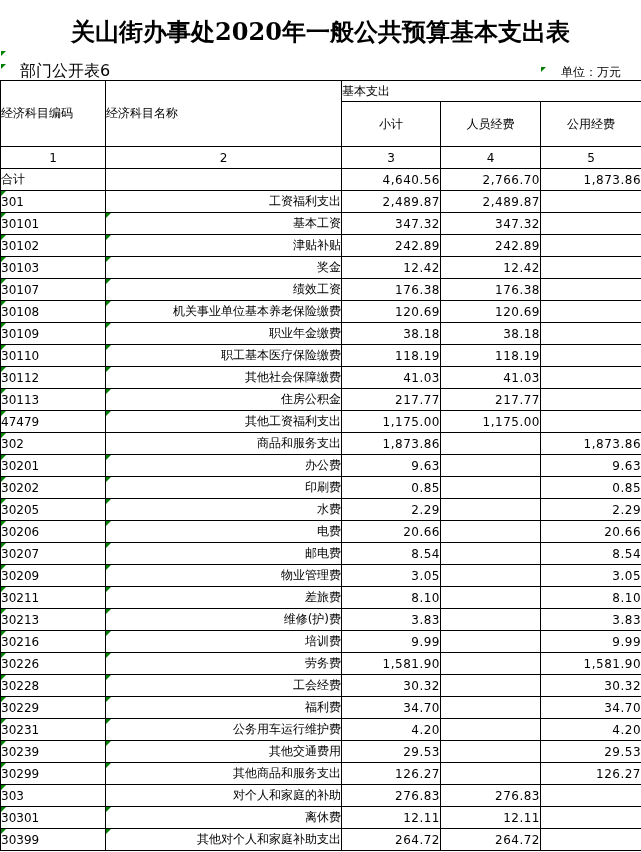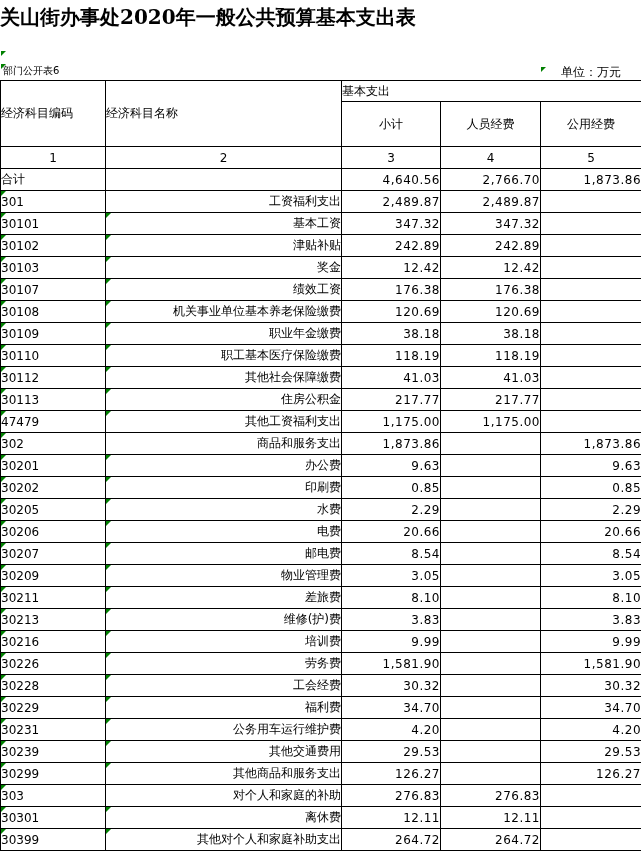--- a/index.html
+++ b/index.html
@@ -7,34 +7,34 @@
     position: relative;
     width: 641px;
     height: 852px;
     background: #ffffff;
     overflow: hidden;
     font-family: "DejaVu Sans", sans-serif;
     color: #000000;
   }
   .title {
     position: absolute;
-    top: 4px;
+    top: 16px;
     left: 0;
     width: 641px;
-    text-align: left;
+    text-align: center;
     font-family: "DejaVu Serif", serif;
     font-weight: bold;
-    font-size: 20px;
+    font-size: 24px;
     white-space: nowrap;
   }
   .meta-left {
     position: absolute;
     top: 64px;
-    left: 3px;
-    font-size: 10px;
+    left: 20px;
+    font-size: 16px;
     line-height: 14px;
   }
   .meta-right {
     position: absolute;
     top: 65px;
     right: 20px;
     font-size: 12px;
     line-height: 14px;
   }
   table.budget {

